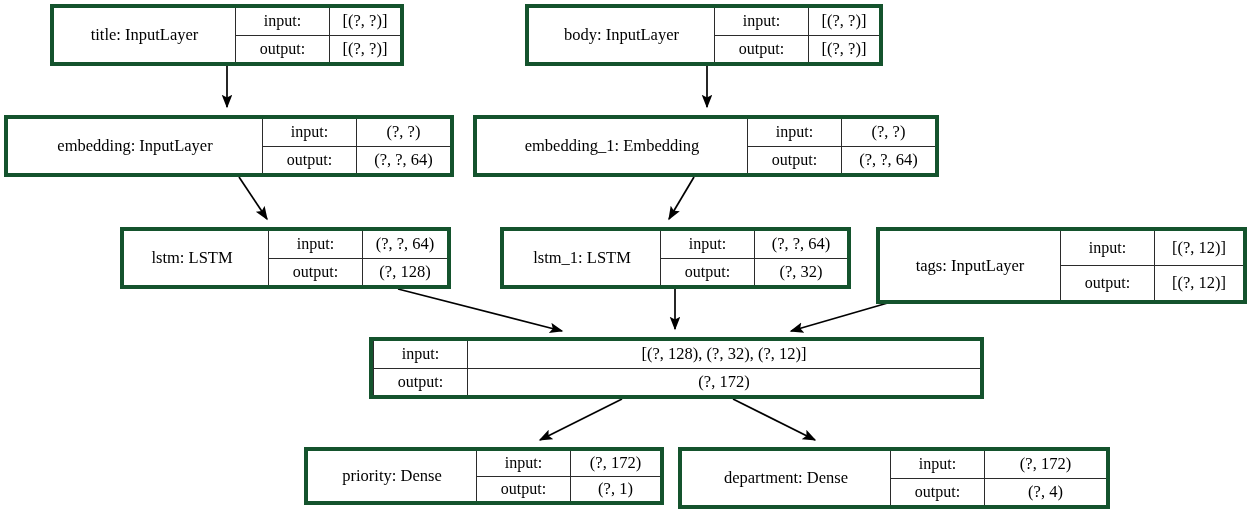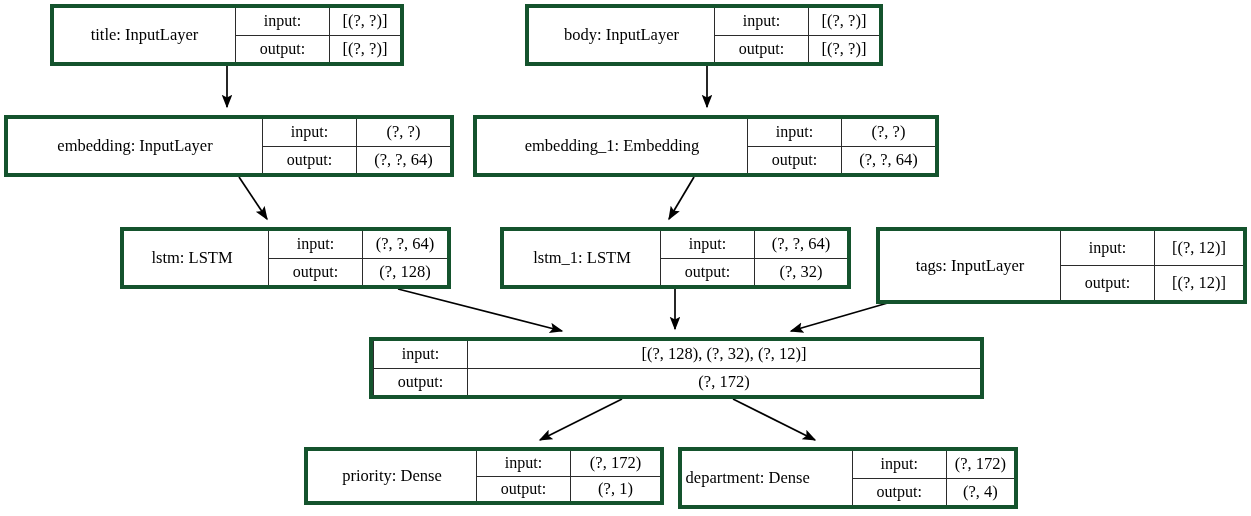--- a/index.html
+++ b/index.html
@@ -216,21 +216,21 @@
           <div class="io-row first">
             <div class="io-label" style="flex: 0 0 93px;">input:</div>
             <div class="io-value">(?, 172)</div>
           </div>
           <div class="io-row">
             <div class="io-label" style="flex: 0 0 93px;">output:</div>
             <div class="io-value">(?, 1)</div>
           </div>
         </div>
       </div>
-      <div class="node" style="left: 678px; top: 447px; width: 340px; height: 62px; justify-content: flex-end;">
+      <div class="node" style="left: 678px; top: 447px; width: 432px; height: 62px; justify-content: flex-end;">
         <div class="node-name" style="width: 208px; flex: 0 0 208px;">department: Dense</div>
         <div class="io-block">
           <div class="io-row first">
             <div class="io-label" style="flex: 0 0 93px;">input:</div>
             <div class="io-value">(?, 172)</div>
           </div>
           <div class="io-row">
             <div class="io-label" style="flex: 0 0 93px;">output:</div>
             <div class="io-value">(?, 4)</div>
           </div>

